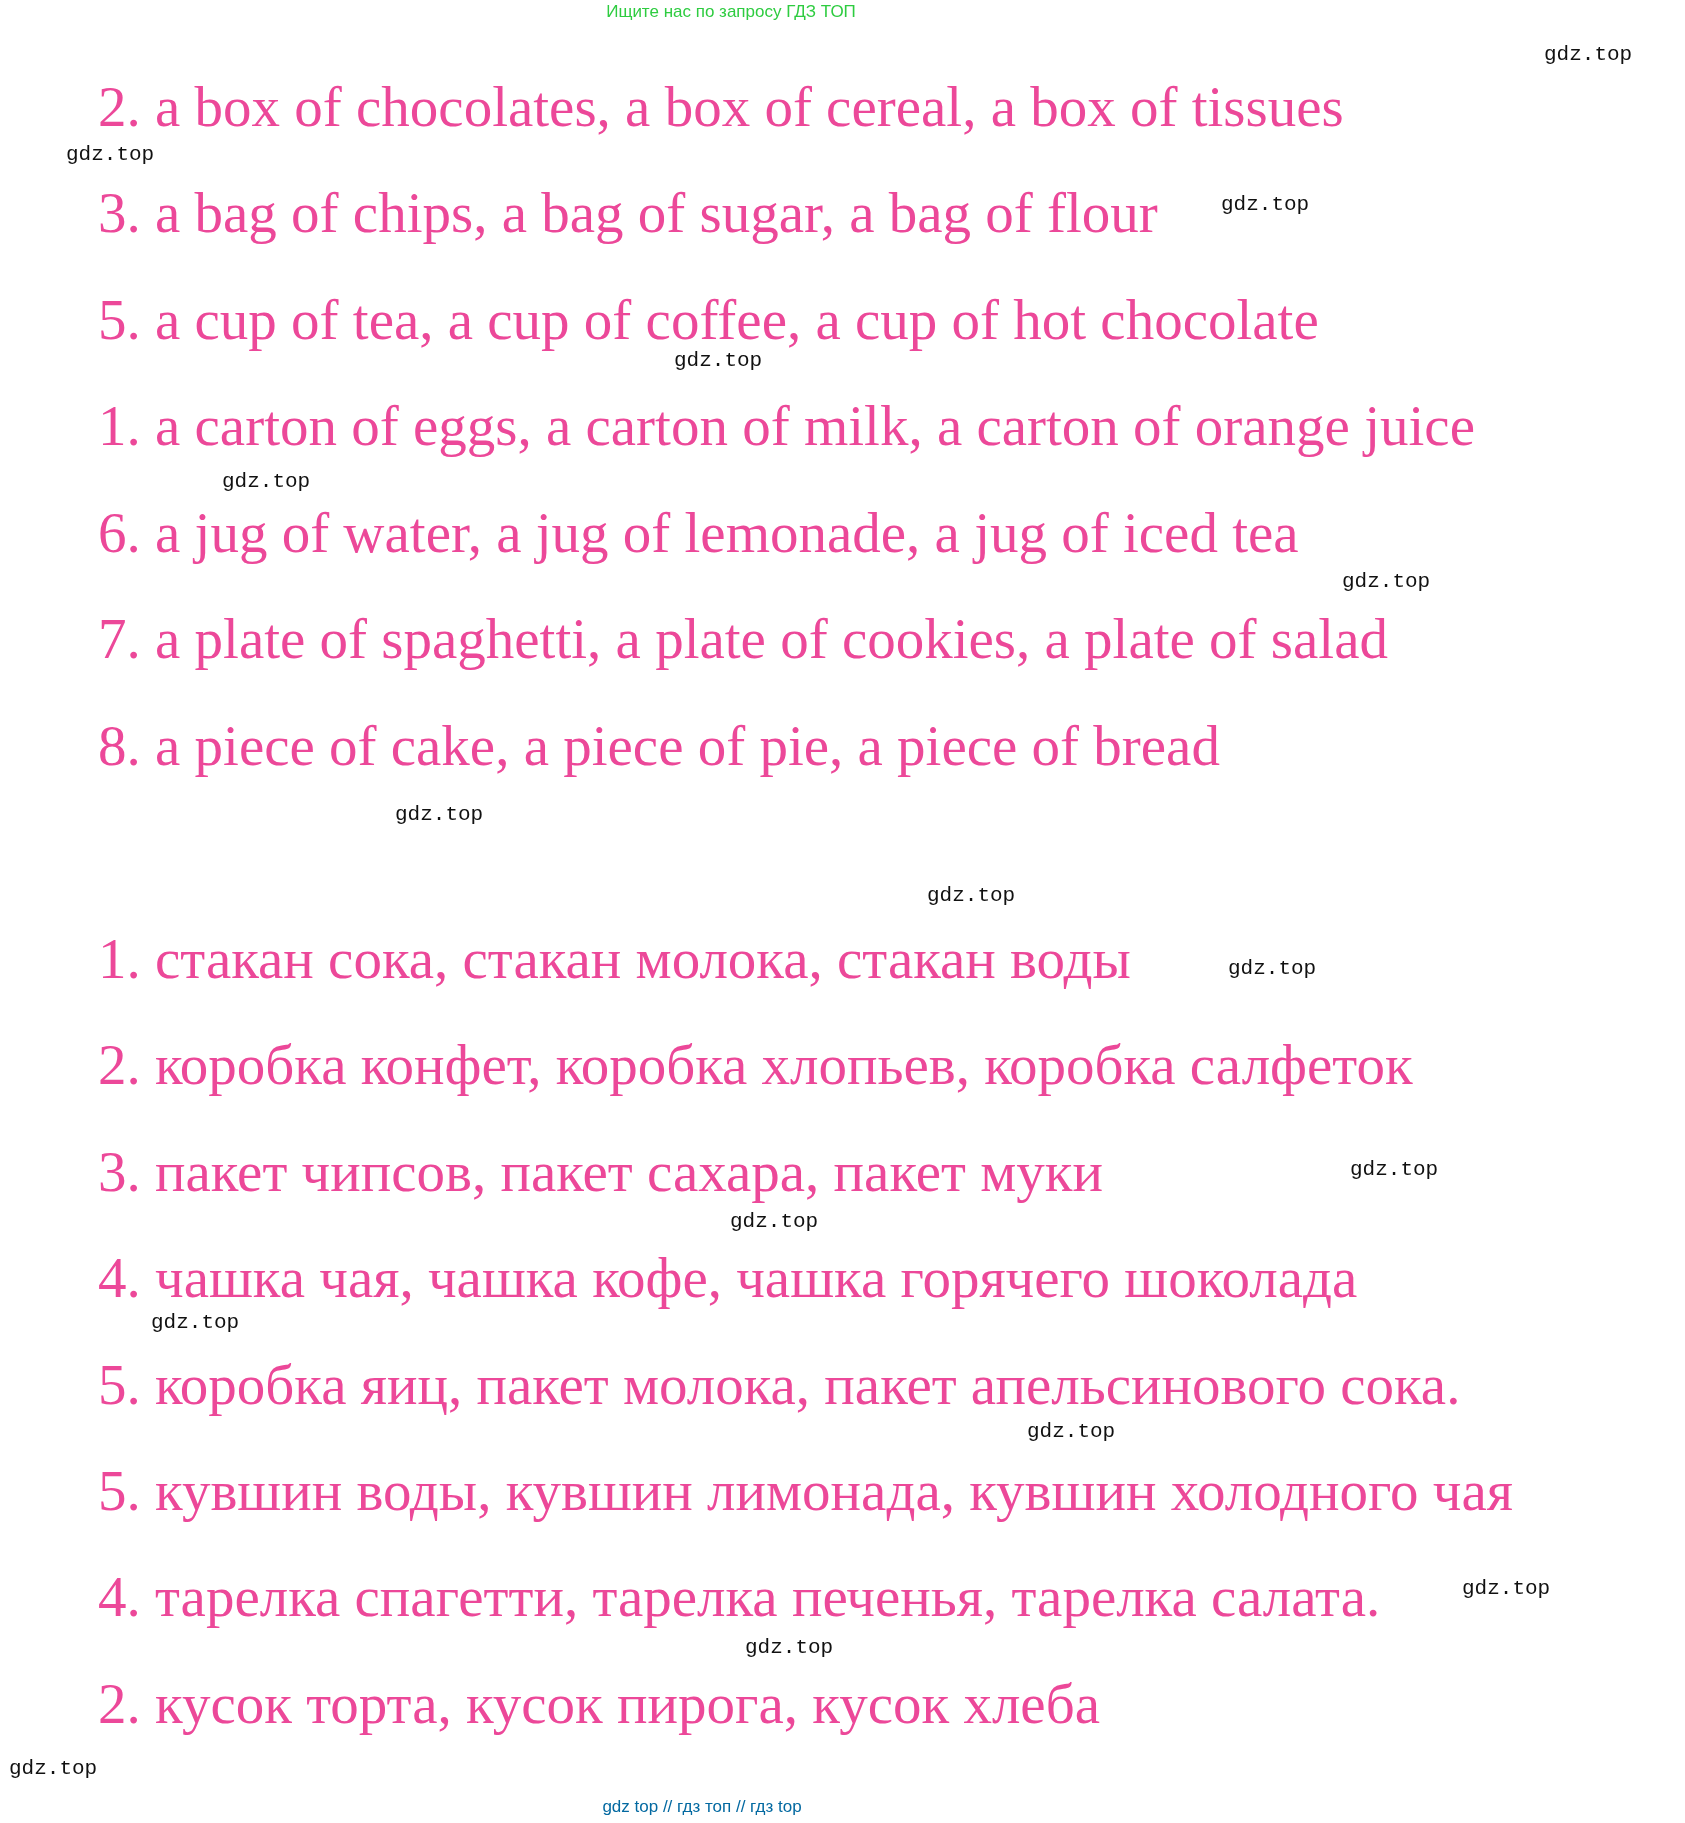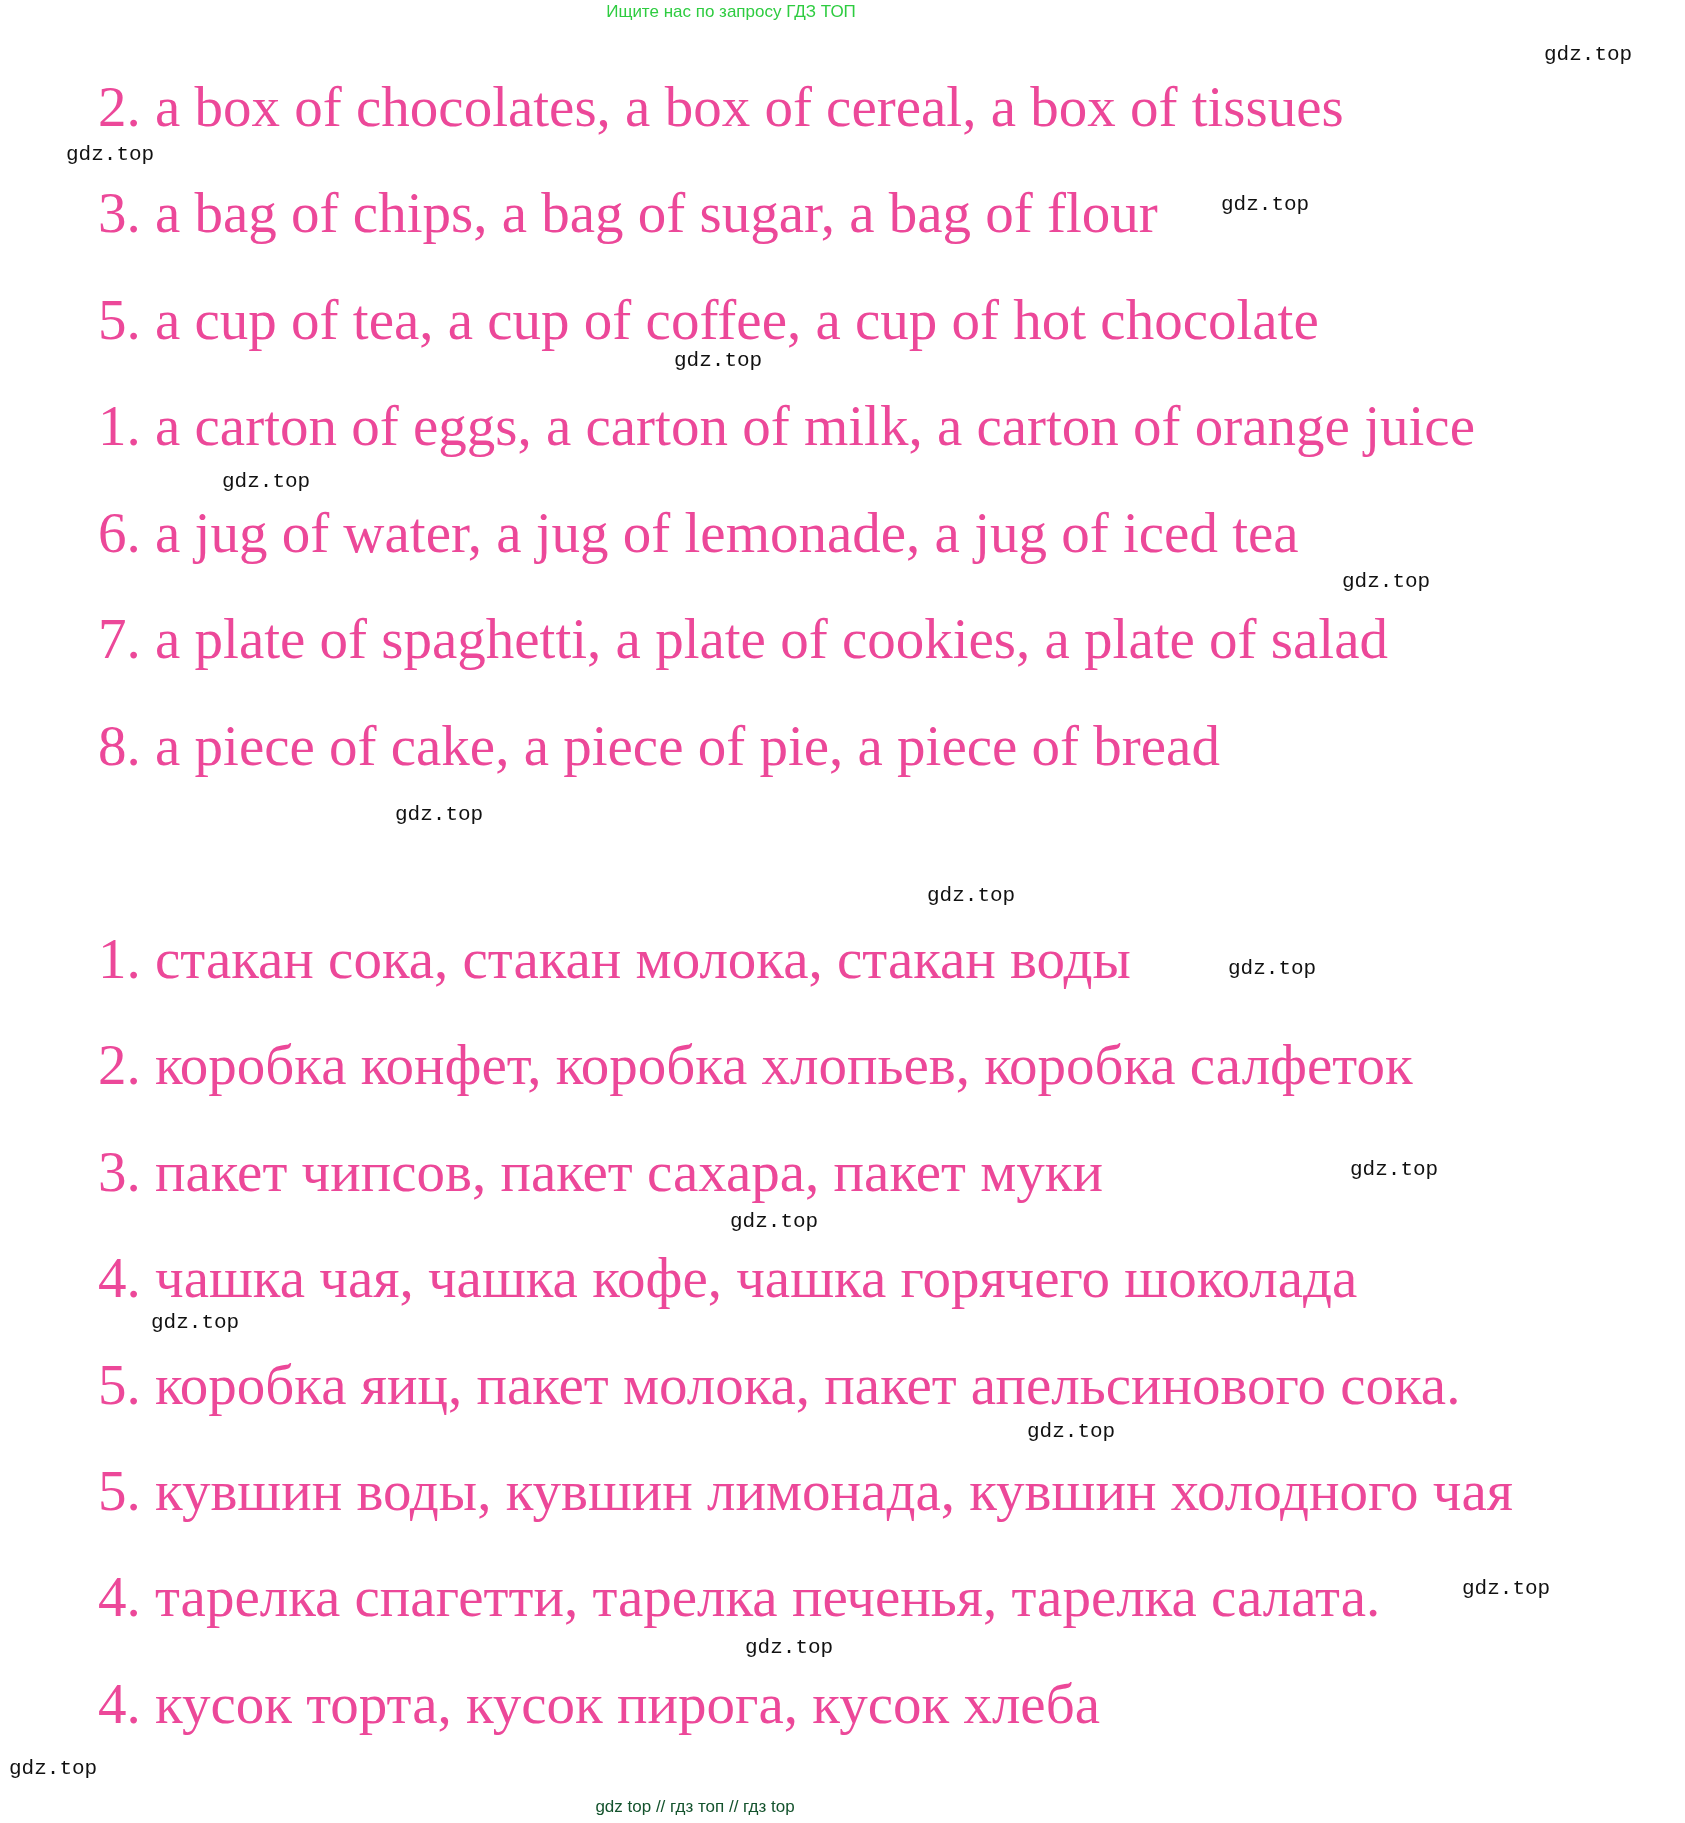--- a/index.html
+++ b/index.html
@@ -1,20 +1,20 @@
 <!DOCTYPE html>
 <html><head>
 <meta charset="utf-8">
 <style>
   html, body { margin:0; padding:0; background:#ffffff; }
   body { width:1685px; height:1823px; position:relative; overflow:hidden; }
   .header { position:absolute; top:2px; left:0; width:1462px; text-align:center;
     font-family:"Liberation Sans", sans-serif; font-size:17px; color:#2ecc40; }
-  .footer { position:absolute; top:1797px; left:2px; width:1386px; text-align:center;
-    font-family:"Liberation Sans", sans-serif; font-size:17px; color:#14532d; }
+  .footer { position:absolute; top:1797px; left:9px; width:1386px; text-align:center;
+    font-family:"Liberation Sans", sans-serif; font-size:17px; color:#0369a1; }
   .line { position:absolute; left:98px; white-space:nowrap;
     font-family:"Liberation Serif", serif; font-size:57px; line-height:57px; color:#ec4899; }
   .wm { position:absolute; white-space:nowrap;
     font-family:Liberation Mono, monospace; font-size:21px; line-height:29px; color:#111; }
 </style>
 </head>
 <body>
 
 <div class="header">Ищите нас по запросу ГДЗ ТОП</div>
 
@@ -29,21 +29,21 @@
 </div>
 
 <div>
   <div class="line" style="top:930px">1. стакан сока, стакан молока, стакан воды</div>
   <div class="line" style="top:1036px">2. коробка конфет, коробка хлопьев, коробка салфеток</div>
   <div class="line" style="top:1143px">3. пакет чипсов, пакет сахара, пакет муки</div>
   <div class="line" style="top:1249px">4. чашка чая, чашка кофе, чашка горячего шоколада</div>
   <div class="line" style="top:1356px">5. коробка яиц, пакет молока, пакет апельсинового сока.</div>
   <div class="line" style="top:1462px">5. кувшин воды, кувшин лимонада, кувшин холодного чая</div>
   <div class="line" style="top:1568px">4. тарелка спагетти, тарелка печенья, тарелка салата.</div>
-  <div class="line" style="top:1675px">4. кусок торта, кусок пирога, кусок хлеба</div>
+  <div class="line" style="top:1675px">2. кусок торта, кусок пирога, кусок хлеба</div>
 </div>
 
 <div>
   <div class="wm" style="left:1544px;top:40px">gdz.top</div>
   <div class="wm" style="left:66px;top:140px">gdz.top</div>
   <div class="wm" style="left:1221px;top:190px">gdz.top</div>
   <div class="wm" style="left:674px;top:346px">gdz.top</div>
   <div class="wm" style="left:222px;top:467px">gdz.top</div>
   <div class="wm" style="left:1342px;top:567px">gdz.top</div>
   <div class="wm" style="left:395px;top:800px">gdz.top</div>

